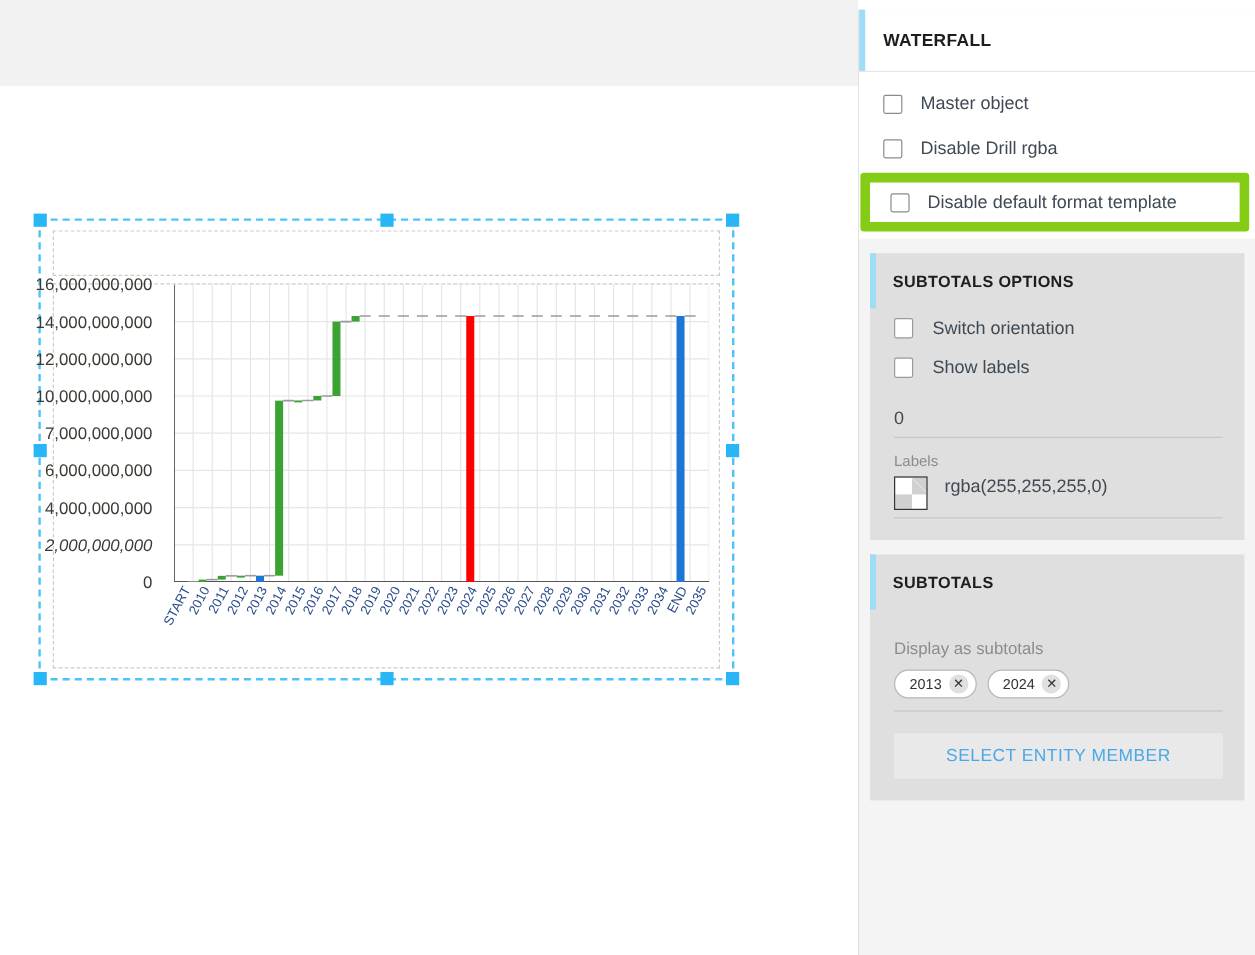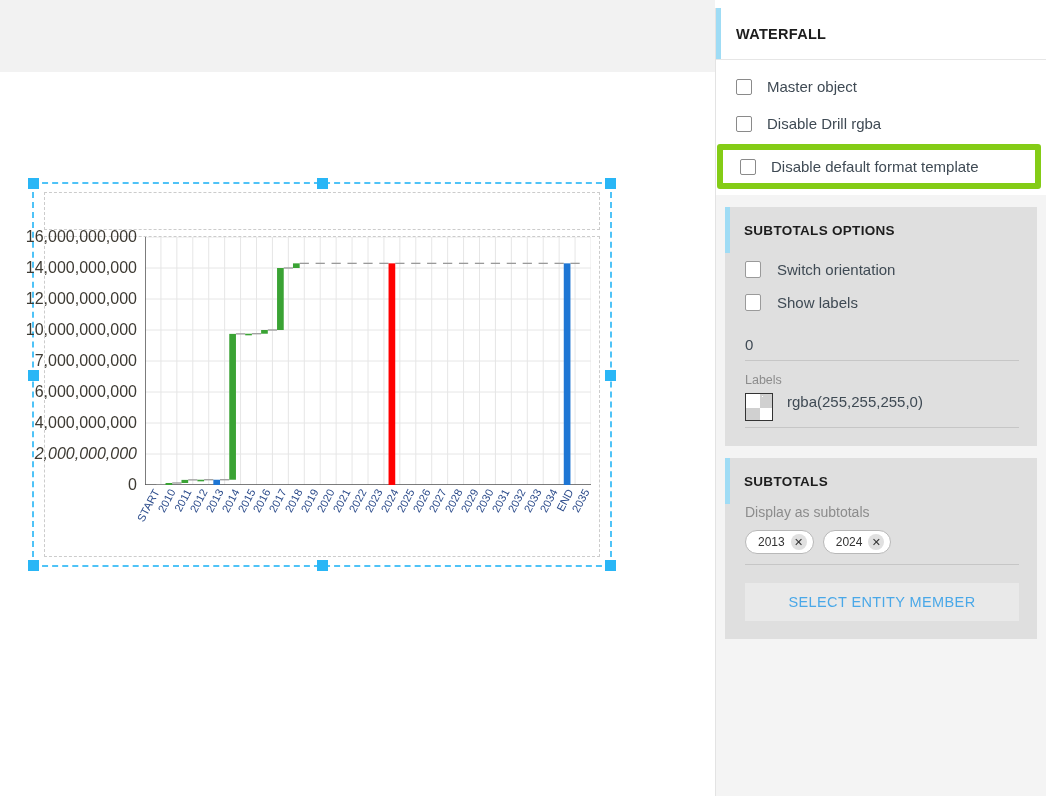--- a/index.html
+++ b/index.html
@@ -49,22 +49,22 @@
   }
 
   
   .chart {
     position: absolute; left: 0; top: 0; right: 0; bottom: 0;
   }
   .ylabels {
     position: absolute; left: 0; top: 0; width: 100px; height: 248px;
   }
   .ylabel {
-    position: absolute; right: 8px; white-space: nowrap;
-    font-size: 16px; color: #3d3a33; line-height: 1;
+    position: absolute; right: 18px; white-space: nowrap;
+    font-size: 14px; color: #3d3a33; line-height: 1;
     transform: translateY(-50%);
   }
   .plot {
     position: absolute; left: 100px; top: 0; right: 8px; height: 248px;
   }
   .plot svg { display: block; width: 100%; height: 100%; }
   .xlabels {
     position: absolute; left: 100px; top: 250px; right: 8px; height: 80px;
   }
   .xlabel {
@@ -106,21 +106,21 @@
   .chk {
     width: 16px; height: 16px; border: 1.6px solid #8a8a8a;
     border-radius: 2px; background: #ffffff; flex: 0 0 16px;
   }
   .chk-label {
     margin-left: 15px; font-size: 15px; color: #3f4a54;
   }
 
   .highlight-box {
     margin: 2px 5px 4px 1px;
-    border: 6px solid #84cc16; border-radius: 3px;
+    border: 8px solid #84cc16; border-radius: 3px;
     background: #ffffff;
   }
   .highlight-box .chk-row { padding-top: 8px; padding-bottom: 8px; padding-left: 17px; }
 
   .card {
     background: #dfdfdf;
     margin: 12px 9px 0 9px;
     padding-bottom: 18px;
   }
   .card-head {
@@ -152,21 +152,21 @@
   .swatch {
     width: 28px; height: 28px; border: 1px solid #333333; flex: 0 0 28px;
     background:
       linear-gradient(45deg,#d0d0d0 25%,transparent 25%,transparent 75%,#d0d0d0 75%),
       linear-gradient(45deg,#d0d0d0 25%,#ffffff 25%,#ffffff 75%,#d0d0d0 75%);
     background-size: 28px 28px;
     background-position: 0 0, 14px 14px;
   }
   .color-text { margin-left: 14px; font-size: 15px; color: #3f4a54; }
 
-  .sub-label { font-size: 14px; color: #8c8c8c; }
+  .sub-label { font-size: 14px; color: #8c8c8c; margin-top: 24px; }
   .chips { display: flex; gap: 9px; margin-top: 10px;
            border-bottom: 1px solid #c6c6c6; padding-bottom: 10px; }
   .chip {
     display: inline-flex; align-items: center; gap: 6px;
     background: #ffffff; border: 1px solid #b8b8b8; border-radius: 14px;
     padding: 3px 6px 3px 12px; font-size: 12px; color: #333333;
   }
   .chip-x {
     width: 16px; height: 16px; border-radius: 50%; background: #e0e0e0;
     display: inline-flex; align-items: center; justify-content: center;

